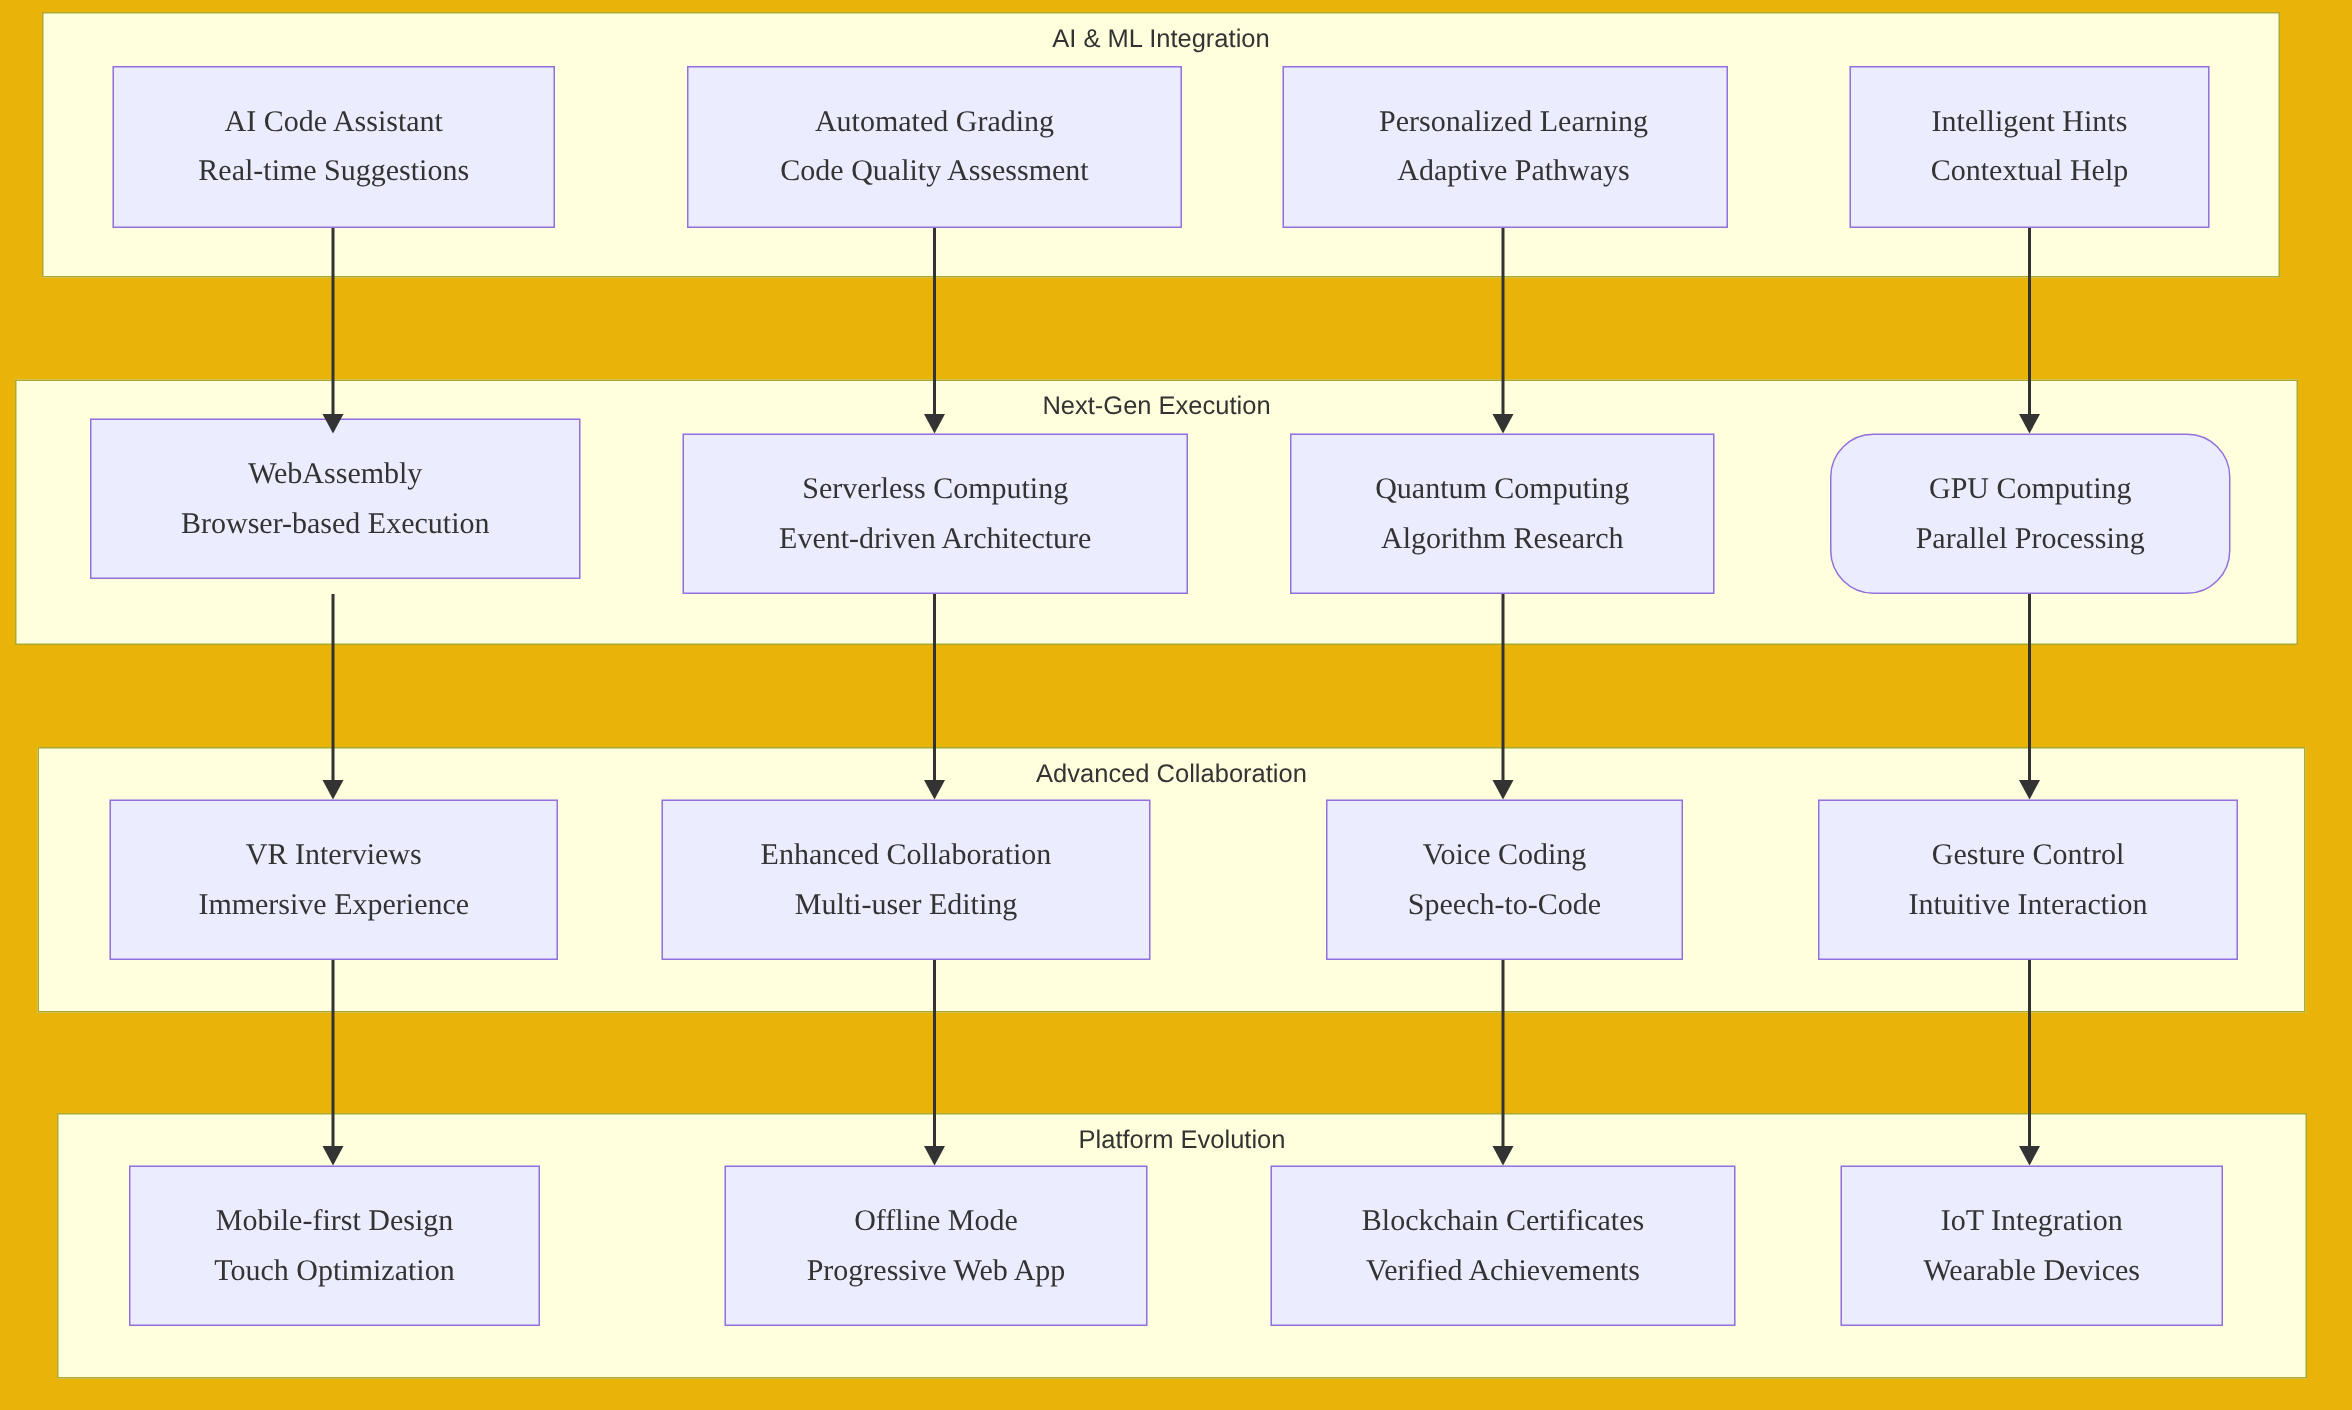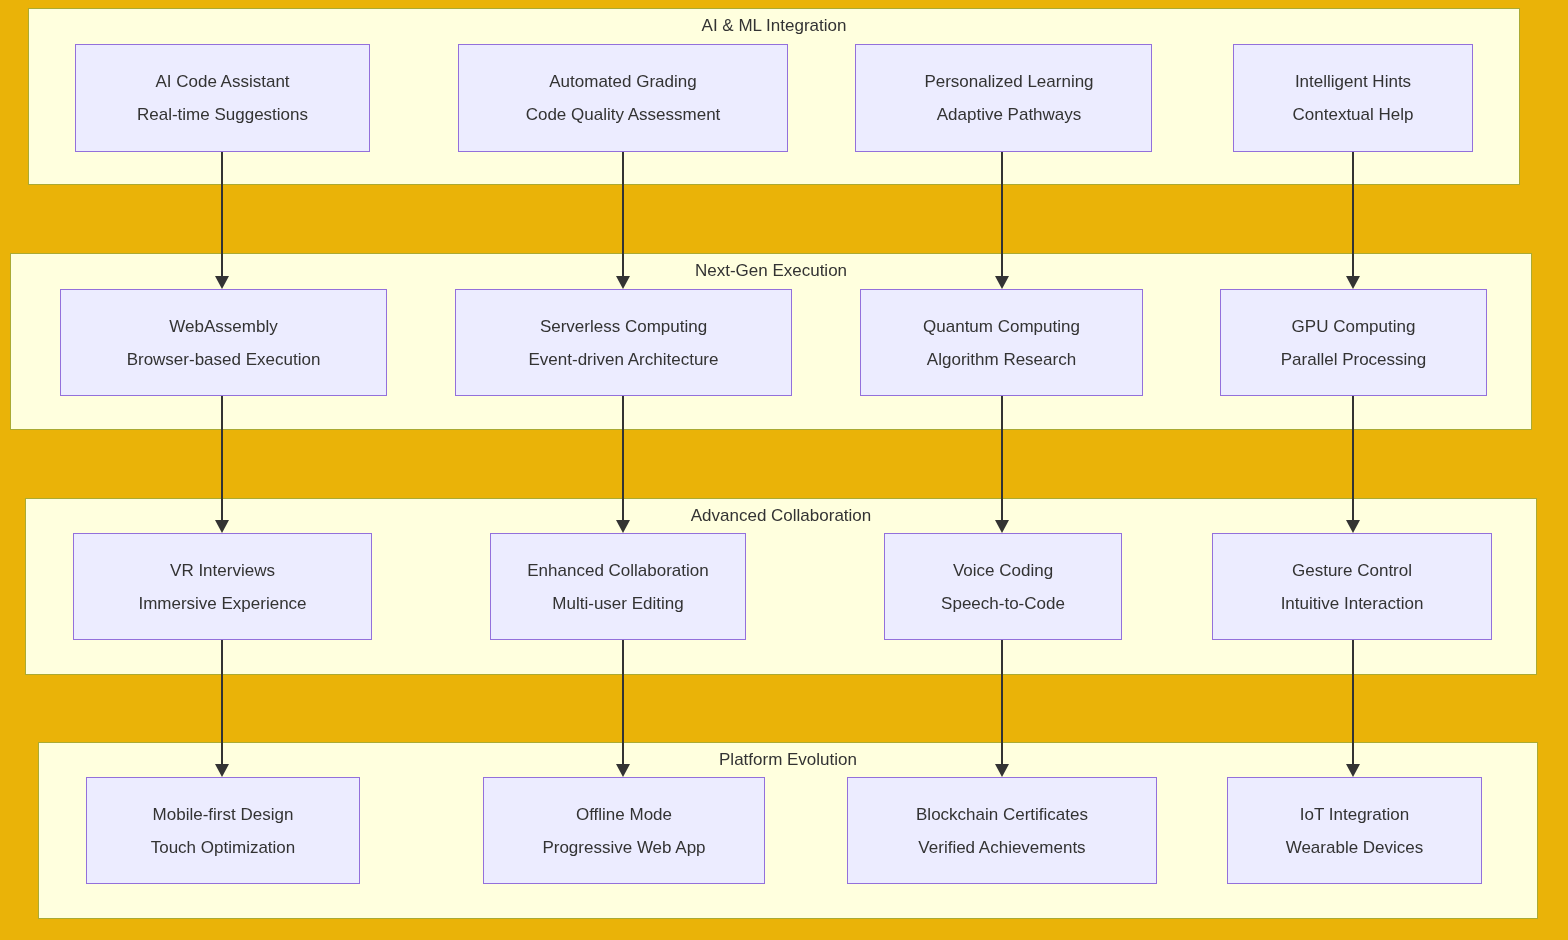--- a/index.html
+++ b/index.html
@@ -37,24 +37,25 @@
     background:var(--node-fill);
     border:1px solid var(--node-border);
     display:flex;
     flex-direction:column;
     align-items:center;
     justify-content:center;
     text-align:center;
   }
   .node-line{
     display:block;
-    font-size:17px;
+    font-size:20px;
     line-height:33px;
     color:var(--text);
     white-space:nowrap;
+    font-family:Liberation Serif, serif;
   }
   .arrow{
     position:absolute;
     width:14px;
   }
   .arrow .shaft{
     position:absolute;
     left:6px;top:0;bottom:11px;
     width:1.6px;
     background:var(--arrow);
@@ -96,42 +97,42 @@
   </div>
   <div class="node" style="left:855px;top:44px;width:297px;height:108px;padding-left:11px;">
     <span class="node-line">Personalized Learning</span>
     <span class="node-line">Adaptive Pathways</span>
   </div>
   <div class="node" style="left:1233px;top:44px;width:240px;height:108px;">
     <span class="node-line">Intelligent Hints</span>
     <span class="node-line">Contextual Help</span>
   </div>
 
-  <div class="node" style="left:60px;top:289px;width:327px;height:107px;">
+  <div class="node" style="left:60px;top:279px;width:327px;height:107px;">
     <span class="node-line">WebAssembly</span>
     <span class="node-line">Browser-based Execution</span>
   </div>
   <div class="node" style="left:455px;top:289px;width:337px;height:107px;">
     <span class="node-line">Serverless Computing</span>
     <span class="node-line">Event-driven Architecture</span>
   </div>
   <div class="node" style="left:860px;top:289px;width:283px;height:107px;">
     <span class="node-line">Quantum Computing</span>
     <span class="node-line">Algorithm Research</span>
   </div>
-  <div class="node" style="left:1220px;top:289px;width:267px;height:107px;">
+  <div class="node" style="left:1220px;top:289px;width:267px;height:107px;border-radius:29px;">
     <span class="node-line">GPU Computing</span>
     <span class="node-line">Parallel Processing</span>
   </div>
 
   <div class="node" style="left:73px;top:533px;width:299px;height:107px;">
     <span class="node-line">VR Interviews</span>
     <span class="node-line">Immersive Experience</span>
   </div>
-  <div class="node" style="left:490px;top:533px;width:256px;height:107px;">
+  <div class="node" style="left:441px;top:533px;width:326px;height:107px;">
     <span class="node-line">Enhanced Collaboration</span>
     <span class="node-line">Multi-user Editing</span>
   </div>
   <div class="node" style="left:1212px;top:533px;width:280px;height:107px;">
     <span class="node-line">Gesture Control</span>
     <span class="node-line">Intuitive Interaction</span>
   </div>
   <div class="node" style="left:884px;top:533px;width:238px;height:107px;">
     <span class="node-line">Voice Coding</span>
     <span class="node-line">Speech-to-Code</span>

